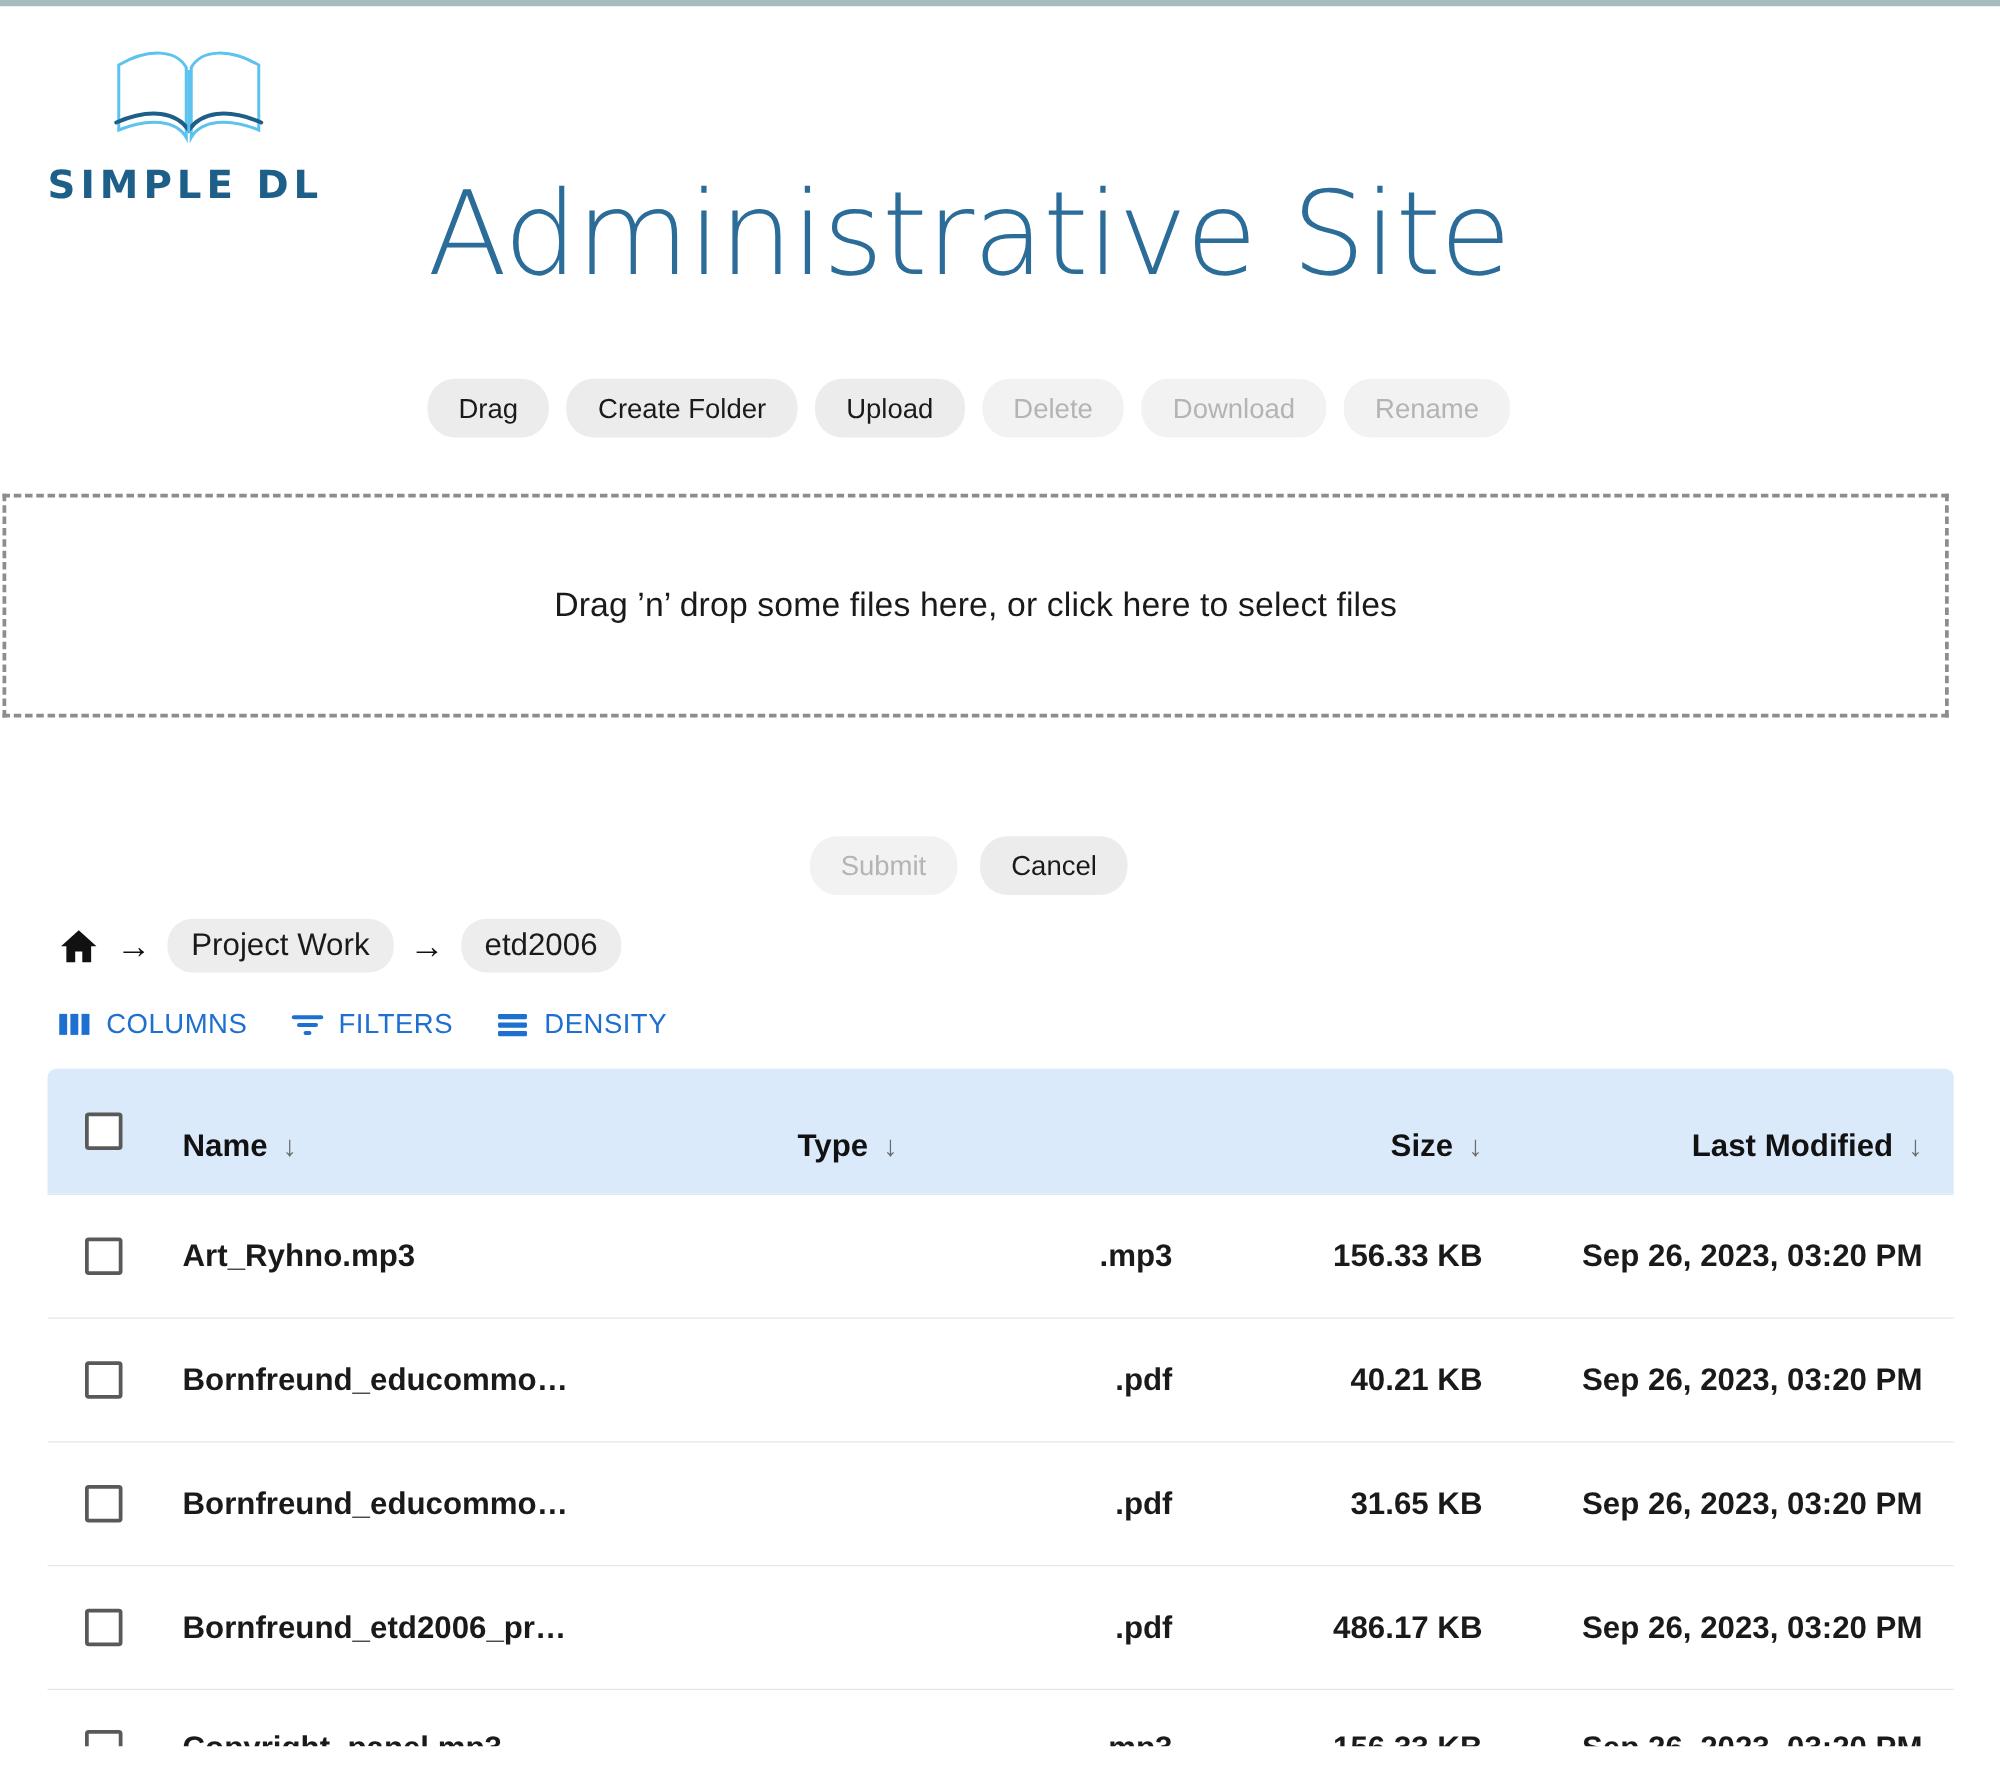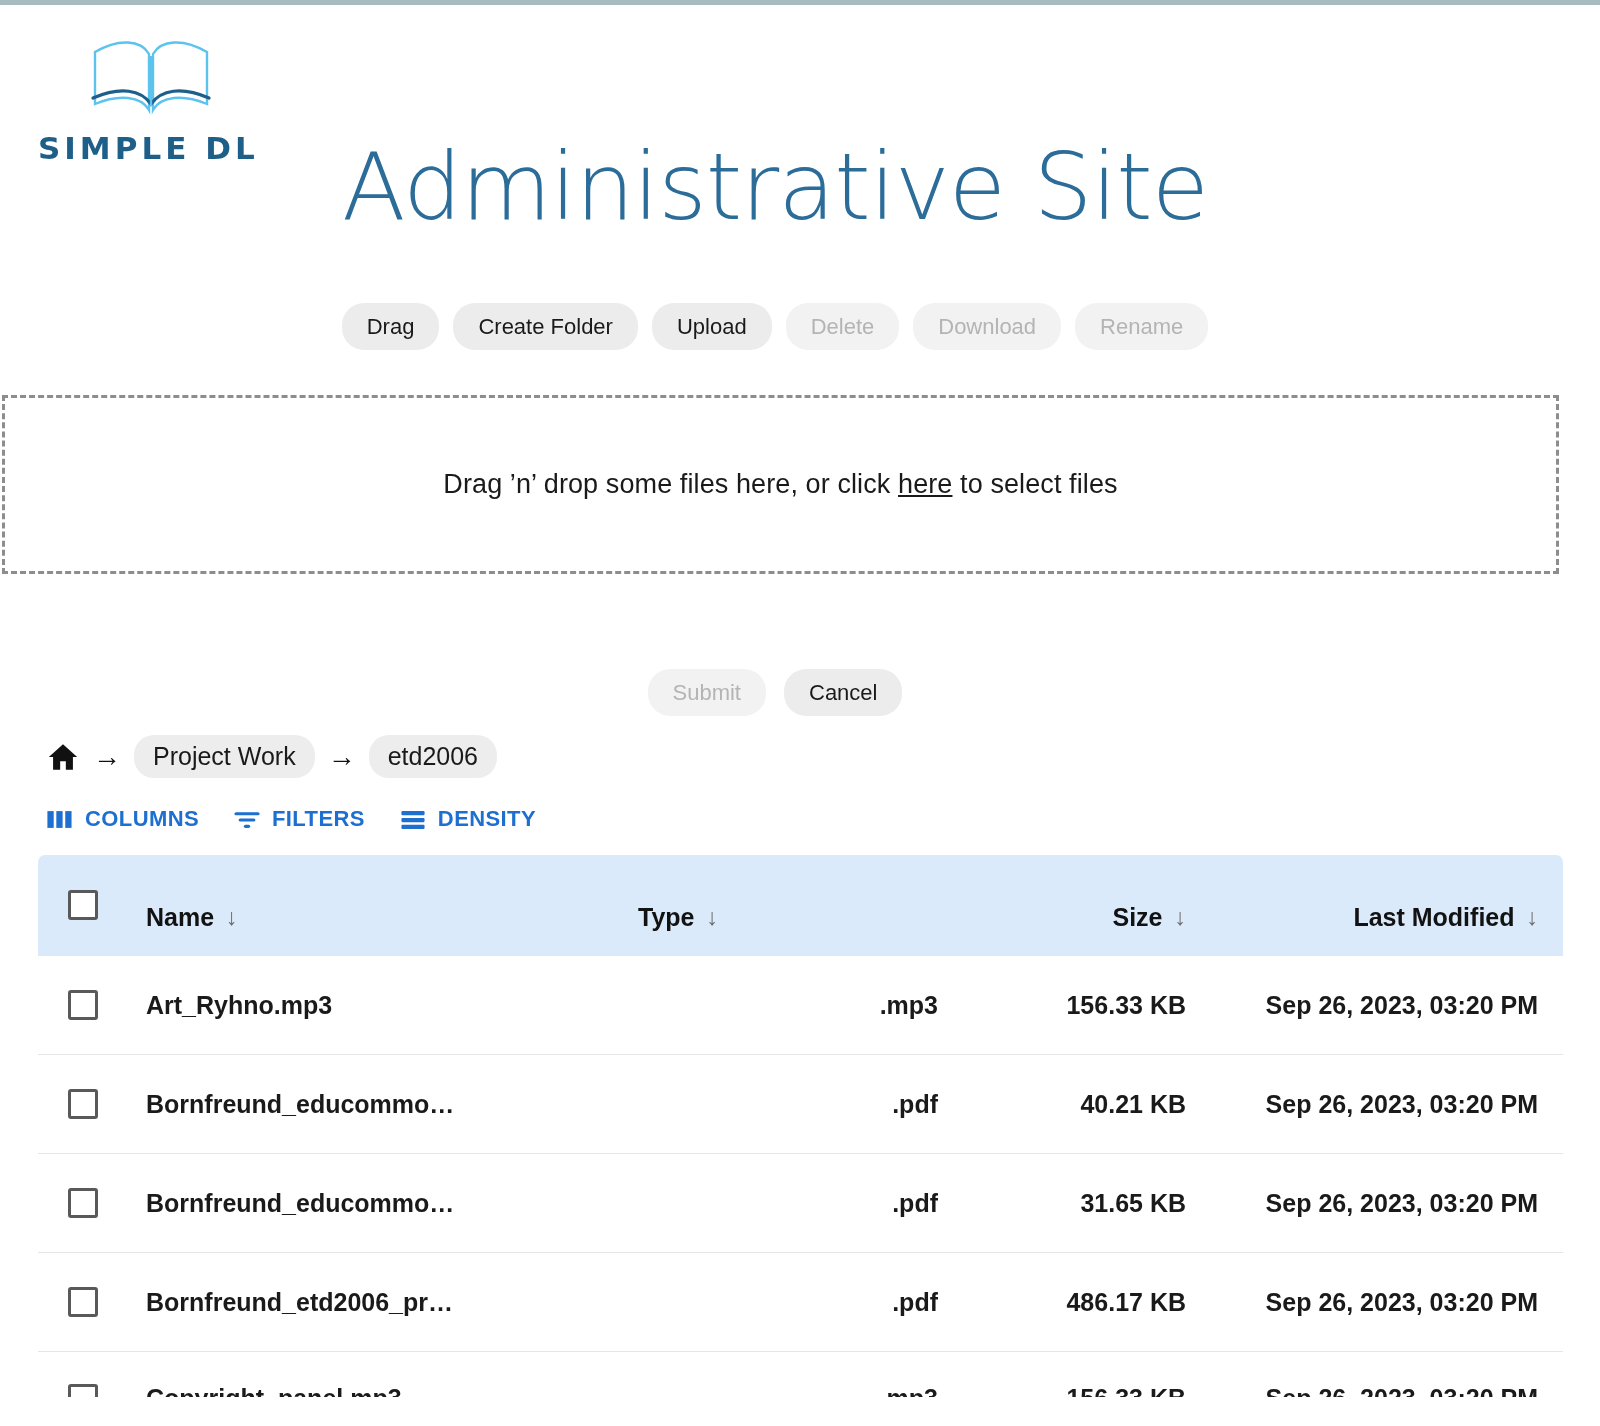--- a/index.html
+++ b/index.html
@@ -113,21 +113,20 @@
     display: flex;
     align-items: center;
     justify-content: center;
   }
   .dropzone-text {
     font-size: 27px;
     color: #1a1a1a;
     letter-spacing: 0.1px;
   }
   .dropzone-link {
-    text-decoration: underline;
     cursor: pointer;
     color: inherit;
     margin-top: 36px;
   }
 
   
   .submit-bar {
     position: absolute;
     top: 669px;
     left: 0;
@@ -178,21 +177,21 @@
     gap: 34px;
   }
   .gt-item {
     display: flex;
     align-items: center;
     gap: 11px;
     color: #1d6fd0;
     font-size: 22px;
     letter-spacing: 0.4px;
     cursor: pointer;
-    font-weight: 700;
+    font-weight: 400;
   }
   .gt-icon { display: inline-flex; }
 
   
   .grid {
     position: absolute;
     top: 855px;
     left: 38px;
     width: 1525px;
   }

